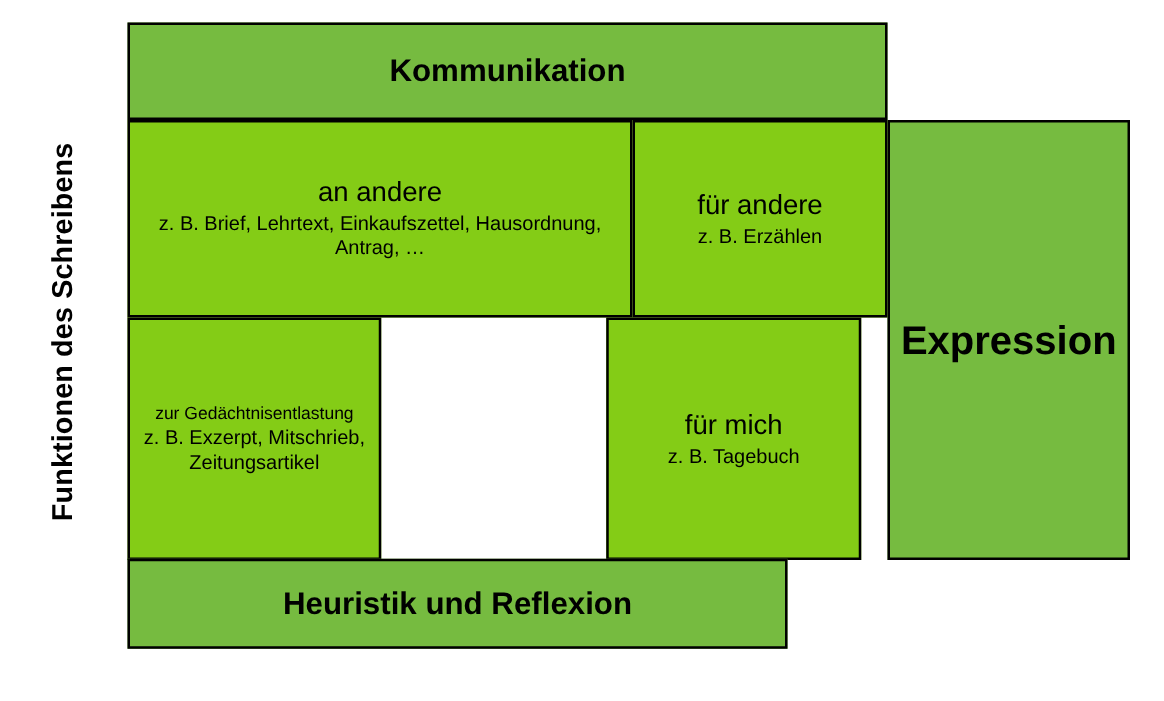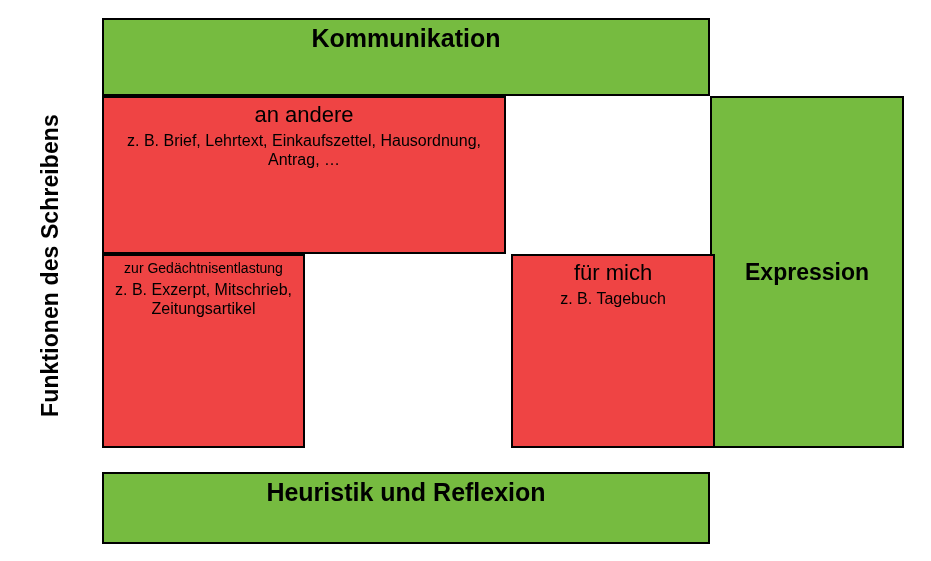--- a/index.html
+++ b/index.html
@@ -41,30 +41,30 @@
   }
 
   
   .cell {
     position: absolute;
     box-sizing: border-box;
     border: 2px solid #000000;
     display: flex;
     flex-direction: column;
     align-items: center;
-    justify-content: flex-start;
+    justify-content: center;
     text-align: center;
     padding: 4px 8px;
   }
 
   .green {
     background: #76bb40;
   }
   .pale {
-    background: #ef4444;
+    background: #84cc16;
   }
 
   .band-title {
     font-size: 25px;
     font-weight: bold;
   }
 
   .cell-title {
     font-size: 22px;
     line-height: 1.18;
@@ -82,21 +82,21 @@
   #expression {
     position: absolute;
     box-sizing: border-box;
     border: 2px solid #000000;
     background: #76bb40;
     display: flex;
     align-items: center;
     justify-content: center;
   }
   #expression .label {
-    font-size: 23px;
+    font-size: 32px;
     font-weight: bold;
   }
 </style>
 </head>
 <body>
 
 <div id="diagram">
 
   <div id="axis-label">
     <span class="rot">Funktionen des Schreibens</span>
@@ -108,29 +108,33 @@
 
   <div id="expression" style="left:710px; top:96px; width:194px; height:352px;">
     <span class="label">Expression</span>
   </div>
 
   <div class="cell pale" style="left:102px; top:96px; width:404px; height:158px;">
     <span class="cell-title">an andere</span>
     <span class="cell-ex">z. B. Brief, Lehrtext, Einkaufszettel, Hausordnung, Antrag, …</span>
   </div>
 
+  <div class="cell pale" style="left:506px; top:96px; width:204px; height:158px;">
+    <span class="cell-title">für andere</span>
+    <span class="cell-ex">z. B. Erzählen</span>
+  </div>
 
   <div class="cell pale" style="left:102px; top:254px; width:203px; height:194px;">
     <span class="cell-title small">zur Gedächtnisentlastung</span>
     <span class="cell-ex">z. B. Exzerpt, Mitschrieb, Zeitungsartikel</span>
   </div>
 
 
-  <div class="cell pale" style="left:511px; top:254px; width:204px; height:194px;">
+  <div class="cell pale" style="left:485px; top:254px; width:204px; height:194px;">
     <span class="cell-title">für mich</span>
     <span class="cell-ex">z. B. Tagebuch</span>
   </div>
 
-  <div class="cell green" style="left:102px; top:472px; width:608px; height:72px;">
+  <div class="cell green" style="left:102px; top:447px; width:528px; height:72px;">
     <span class="band-title">Heuristik und Reflexion</span>
   </div>
 
 </div>
 
 </body></html>

